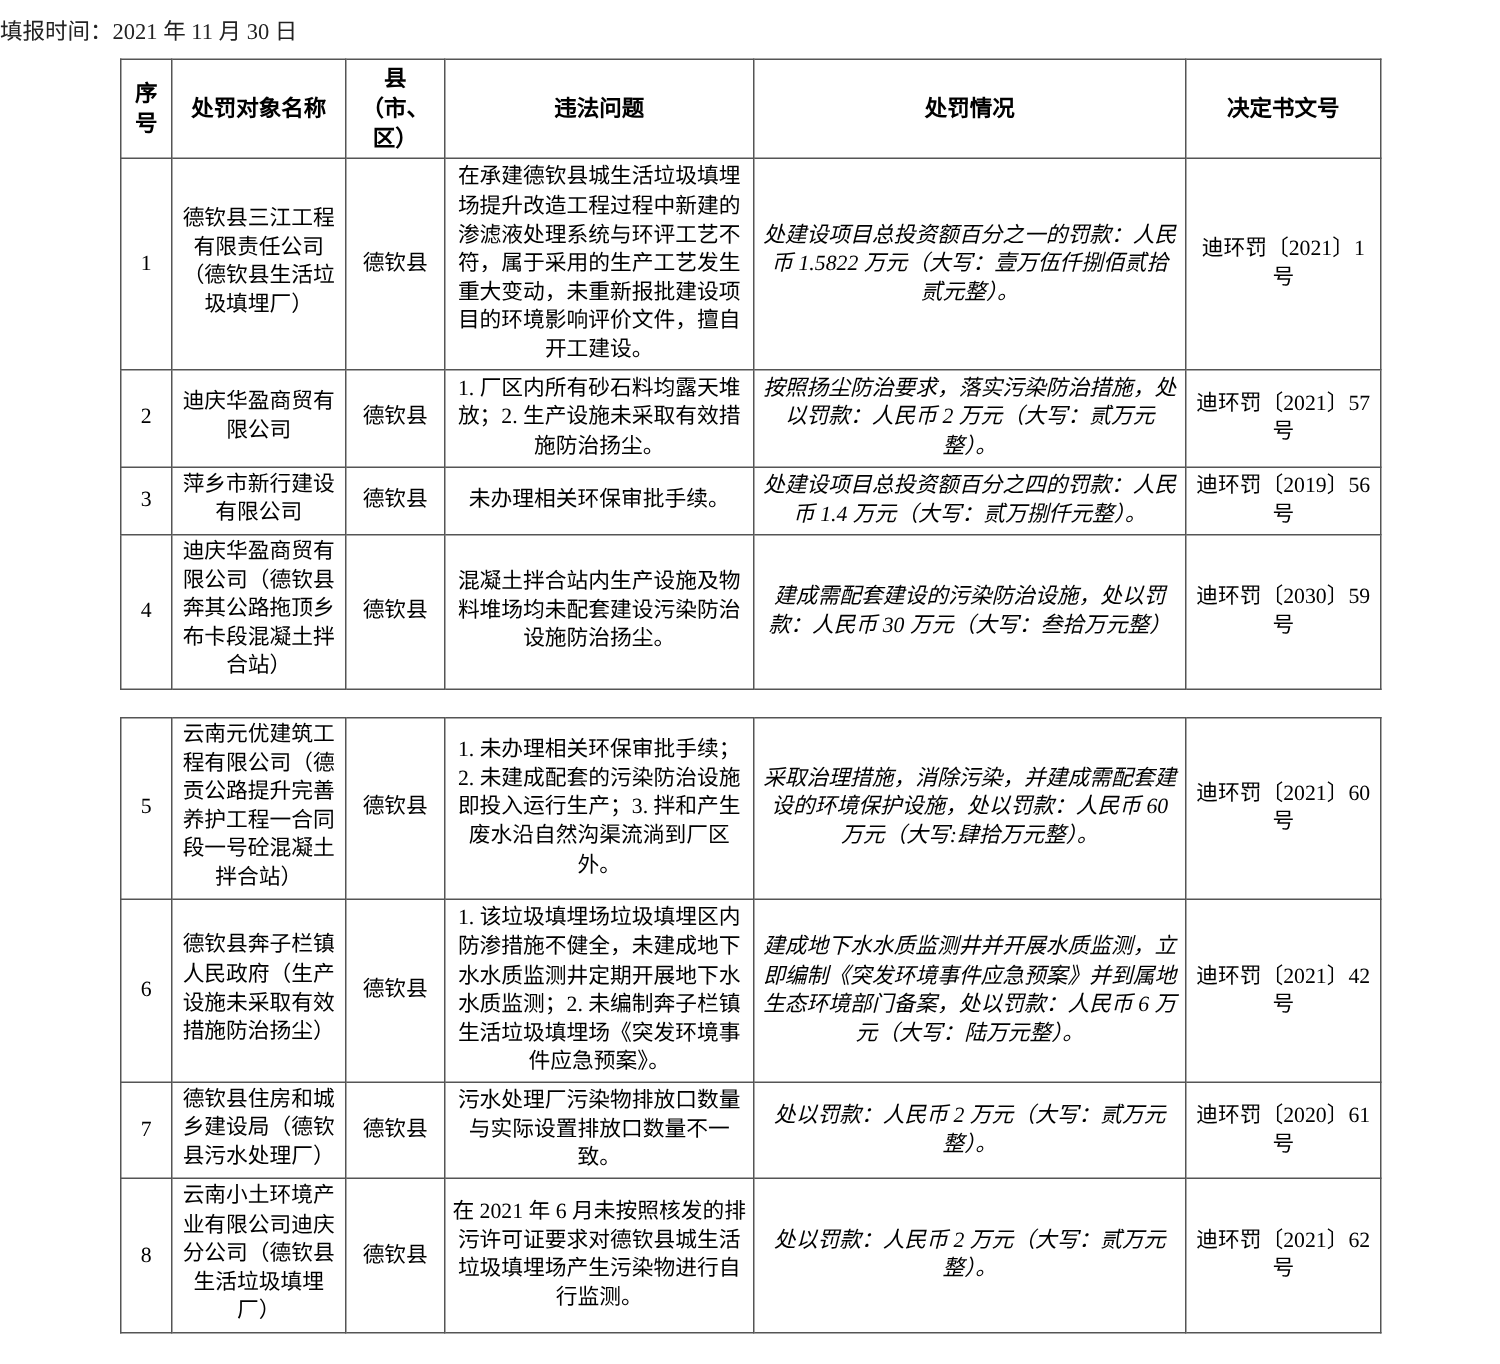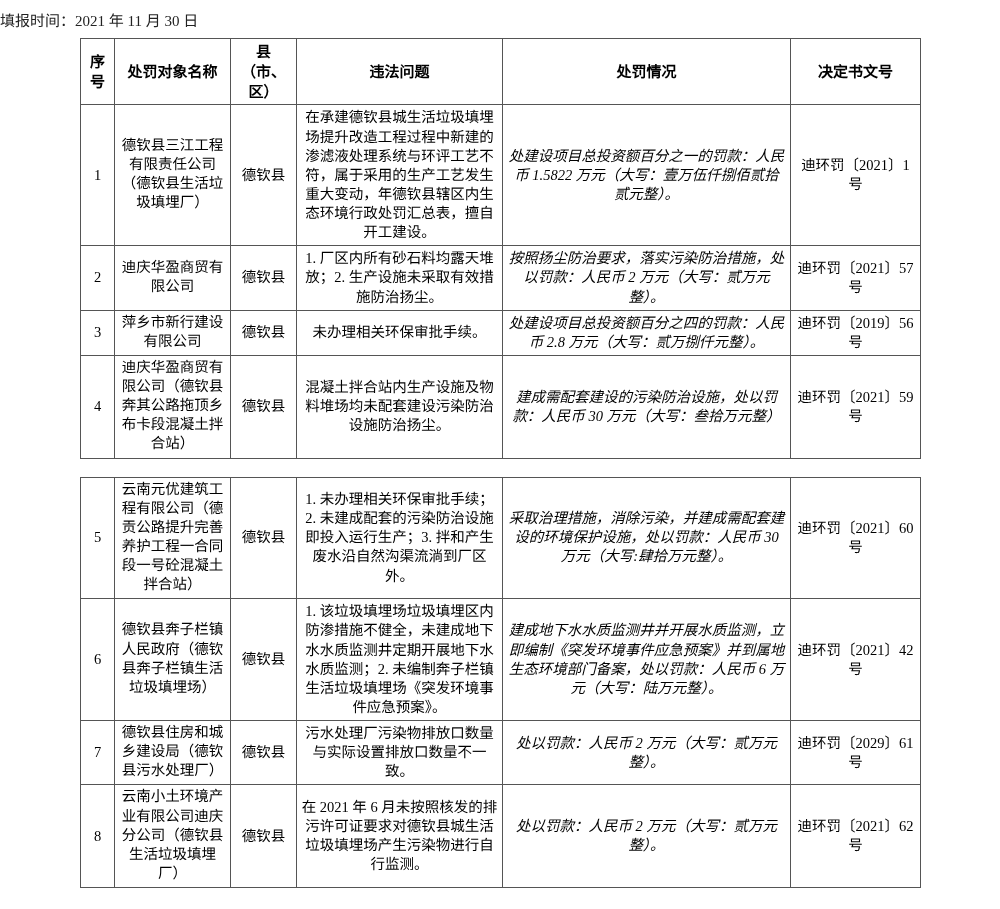--- a/index.html
+++ b/index.html
@@ -114,47 +114,47 @@
           <th>违法问题</th>
           <th>处罚情况</th>
           <th>决定书文号</th>
         </tr>
       </thead>
       <tbody>
         <tr>
           <td class="idx">1</td>
           <td class="name">德钦县三江工程有限责任公司（德钦县生活垃圾填埋厂）</td>
           <td class="county">德钦县</td>
-          <td class="issue">在承建德钦县城生活垃圾填埋场提升改造工程过程中新建的渗滤液处理系统与环评工艺不符，属于采用的生产工艺发生重大变动，年德钦县辖区内生态环境行政处罚汇总表，擅自开工建设。</td>
+          <td class="issue">在承建德钦县城生活垃圾填埋场提升改造工程过程中新建的渗滤液处理系统与环评工艺不符，属于采用的生产工艺发生重大变动，未重新报批建设项目的环境影响评价文件，擅自开工建设。</td>
           <td class="punish">处建设项目总投资额百分之一的罚款：人民币 1.5822 万元（大写：壹万伍仟捌佰贰拾贰元整）。</td>
           <td class="docno">迪环罚〔2021〕1 号</td>
         </tr>
         <tr>
           <td class="idx">2</td>
           <td class="name">迪庆华盈商贸有限公司</td>
           <td class="county">德钦县</td>
           <td class="issue">1. 厂区内所有砂石料均露天堆放；2. 生产设施未采取有效措施防治扬尘。</td>
           <td class="punish">按照扬尘防治要求，落实污染防治措施，处以罚款：人民币 2 万元（大写：贰万元整）。</td>
           <td class="docno">迪环罚〔2021〕57 号</td>
         </tr>
         <tr>
           <td class="idx">3</td>
           <td class="name">萍乡市新行建设有限公司</td>
           <td class="county">德钦县</td>
           <td class="issue">未办理相关环保审批手续。</td>
-          <td class="punish">处建设项目总投资额百分之四的罚款：人民币 2.8 万元（大写：贰万捌仟元整）。</td>
+          <td class="punish">处建设项目总投资额百分之四的罚款：人民币 1.4 万元（大写：贰万捌仟元整）。</td>
           <td class="docno">迪环罚〔2019〕56 号</td>
         </tr>
         <tr>
           <td class="idx">4</td>
           <td class="name">迪庆华盈商贸有限公司（德钦县奔其公路拖顶乡布卡段混凝土拌合站）</td>
           <td class="county">德钦县</td>
           <td class="issue">混凝土拌合站内生产设施及物料堆场均未配套建设污染防治设施防治扬尘。</td>
           <td class="punish">建成需配套建设的污染防治设施，处以罚款：人民币 30 万元（大写：叁拾万元整）</td>
-          <td class="docno">迪环罚〔2021〕59 号</td>
+          <td class="docno">迪环罚〔2030〕59 号</td>
         </tr>
       </tbody>
     </table>
 
     <div class="section-gap"></div>
 
     <table class="ptable outer-edge">
       <colgroup>
         <col class="c-idx">
           <col class="c-name">
@@ -162,38 +162,38 @@
         <col class="c-issue">
           <col class="c-punish">
           <col class="c-docno">
       </colgroup>
       <tbody>
         <tr>
           <td class="idx">5</td>
           <td class="name">云南元优建筑工程有限公司（德贡公路提升完善养护工程一合同段一号砼混凝土拌合站）</td>
           <td class="county">德钦县</td>
           <td class="issue">1. 未办理相关环保审批手续；2. 未建成配套的污染防治设施即投入运行生产；3. 拌和产生废水沿自然沟渠流淌到厂区外。</td>
-          <td class="punish">采取治理措施，消除污染，并建成需配套建设的环境保护设施，处以罚款：人民币 30 万元（大写:肆拾万元整）。</td>
+          <td class="punish">采取治理措施，消除污染，并建成需配套建设的环境保护设施，处以罚款：人民币 60 万元（大写:肆拾万元整）。</td>
           <td class="docno">迪环罚〔2021〕60 号</td>
         </tr>
         <tr>
           <td class="idx">6</td>
-          <td class="name">德钦县奔子栏镇人民政府（德钦县奔子栏镇生活垃圾填埋场）</td>
+          <td class="name">德钦县奔子栏镇人民政府（生产设施未采取有效措施防治扬尘）</td>
           <td class="county">德钦县</td>
           <td class="issue">1. 该垃圾填埋场垃圾填埋区内防渗措施不健全，未建成地下水水质监测井定期开展地下水水质监测；2. 未编制奔子栏镇生活垃圾填埋场《突发环境事件应急预案》。</td>
           <td class="punish">建成地下水水质监测井并开展水质监测，立即编制《突发环境事件应急预案》并到属地生态环境部门备案，处以罚款：人民币 6 万元（大写：陆万元整）。</td>
           <td class="docno">迪环罚〔2021〕42 号</td>
         </tr>
         <tr>
           <td class="idx">7</td>
           <td class="name">德钦县住房和城乡建设局（德钦县污水处理厂）</td>
           <td class="county">德钦县</td>
           <td class="issue">污水处理厂污染物排放口数量与实际设置排放口数量不一致。</td>
           <td class="punish">处以罚款：人民币 2 万元（大写：贰万元整）。</td>
-          <td class="docno">迪环罚〔2029〕61 号</td>
+          <td class="docno">迪环罚〔2020〕61 号</td>
         </tr>
         <tr>
           <td class="idx">8</td>
           <td class="name">云南小土环境产业有限公司迪庆分公司（德钦县生活垃圾填埋厂）</td>
           <td class="county">德钦县</td>
           <td class="issue">在 2021 年 6 月未按照核发的排污许可证要求对德钦县城生活垃圾填埋场产生污染物进行自行监测。</td>
           <td class="punish">处以罚款：人民币 2 万元（大写：贰万元整）。</td>
           <td class="docno">迪环罚〔2021〕62 号</td>
         </tr>
 

